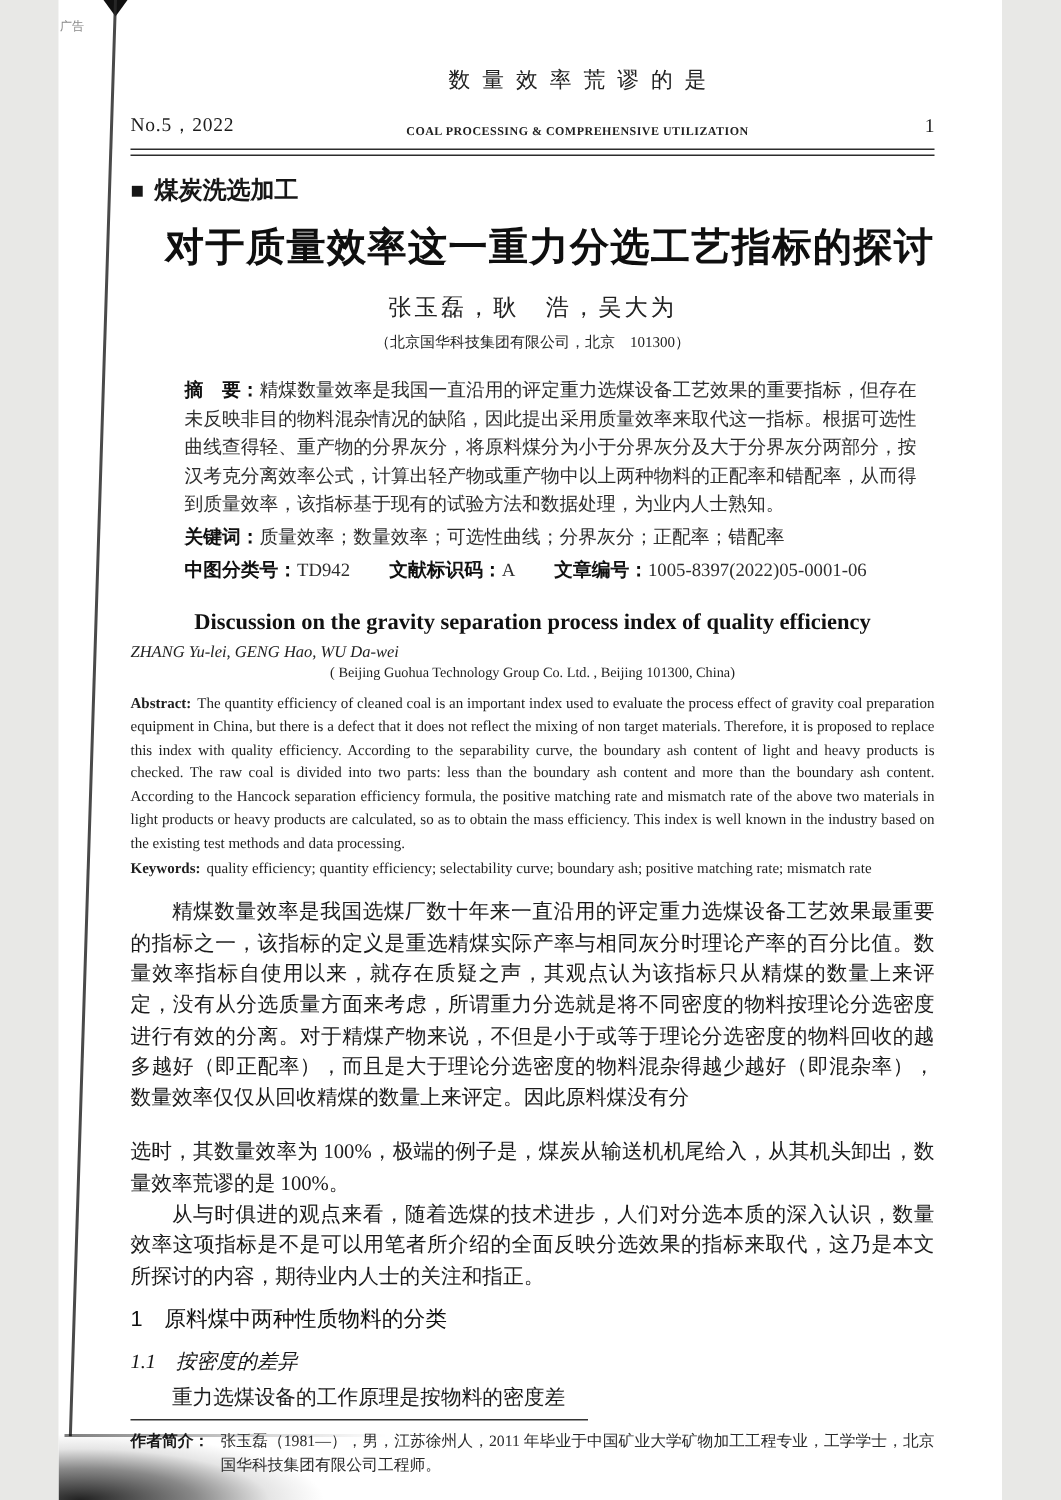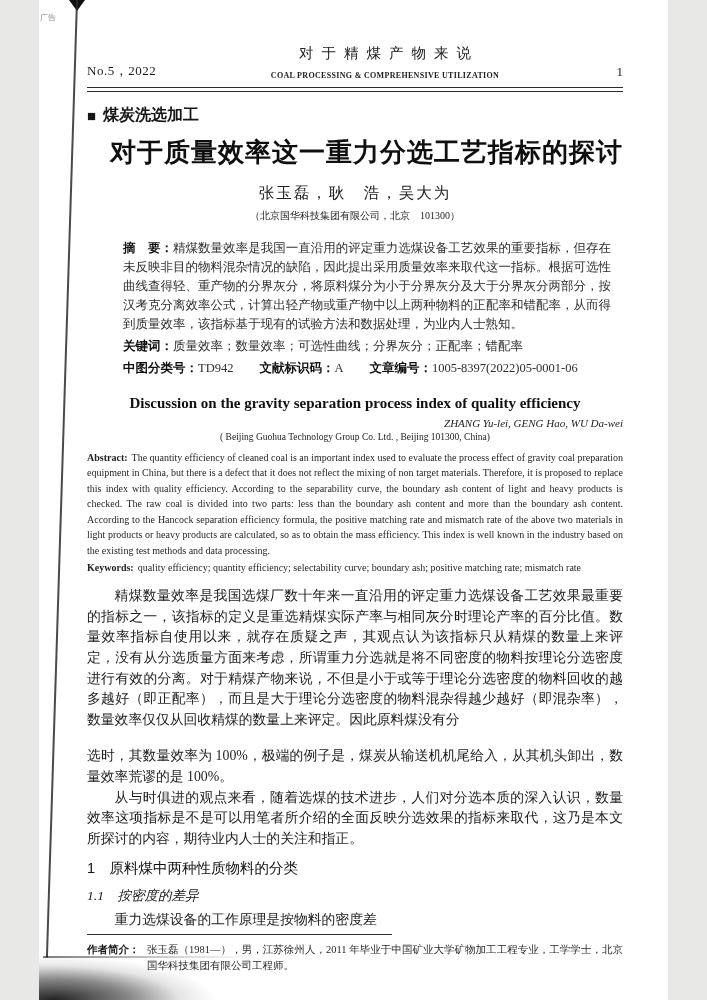--- a/index.html
+++ b/index.html
@@ -17,36 +17,36 @@
     background:radial-gradient(ellipse 70% 110% at 5% 100%, rgba(15,15,15,.92) 0%, rgba(40,40,40,.55) 38%, rgba(110,110,110,.18) 62%, transparent 80%);}
   .streak-bottom{position:absolute;left:4px;top:956px;width:215px;height:2px;background:linear-gradient(to right, rgba(0,0,0,.5), rgba(0,0,0,.12) 70%, transparent);}
   .edge-line-right{position:absolute;left:698px;top:52px;width:2px;height:948px;background:linear-gradient(to bottom, rgba(160,160,160,.15), rgba(130,130,130,.55) 30%, rgba(110,110,110,.7));}
   .corner-right-dark{position:absolute;left:691px;top:948px;width:16px;height:52px;background:#191919;}
   
   .content{position:relative;padding:0 45px 0 48px;}
   .hdr{display:flex;align-items:flex-end;margin-top:44px;}
   .hdr-issue{width:120px;font-size:13px;letter-spacing:.5px;}
   .hdr-center{flex:1;text-align:center;}
   .hdr-journal-cn{font-size:14.5px;letter-spacing:.55em;margin-left:.55em;color:#222;}
-  .hdr-journal-en{font-size:8px;font-weight:700;letter-spacing:.04em;margin-top:8px;color:#222;}
+  .hdr-journal-en{font-size:8px;font-weight:700;letter-spacing:.04em;margin-top:20px;color:#222;}
   .hdr-pageno{width:60px;text-align:right;font-size:13px;}
   .hdr-rule{margin-top:7px;height:2.5px;border-top:1.6px solid #2c2c2c;border-bottom:1.6px solid #2c2c2c;}
   .section-label{margin-top:13px;font-family:"Liberation Sans","DejaVu Sans",sans-serif;font-size:16px;font-weight:600;color:#161616;display:flex;align-items:center;}
   .section-label .sq{font-size:15px;margin-right:7px;}
   .title-cn{margin-top:9px;text-align:right;font-family:"Liberation Sans","DejaVu Sans",sans-serif;font-size:26px;font-weight:800;letter-spacing:1px;color:#0f0f0f;}
   .authors-cn{margin-top:13px;text-align:center;font-size:15.5px;letter-spacing:2px;color:#222;}
   .affil-cn{margin-top:5px;text-align:center;font-size:10px;color:#222;}
   .cn-abstract-block{margin:16px 12px 0 36px;font-size:12.5px;line-height:19px;color:#2e2e2e;}
   .cn-abstract-block .lbl{font-family:"Liberation Sans","DejaVu Sans",sans-serif;font-weight:700;color:#111;}
   .cn-abs-p{text-align:justify;}
   .cn-kw{margin-top:3px;}
   .cn-meta{margin-top:3px;}
   .cn-meta .val{margin-right:26px;}
   .en-title{margin-top:17px;text-align:center;font-size:15px;font-weight:700;color:#111;}
-  .en-authors{margin-top:5px;text-align:right;font-size:11px;font-style:italic;color:#222;}
+  .en-authors{margin-top:5px;text-align:left;font-size:11px;font-style:italic;color:#222;}
   .en-affil{margin-top:3px;text-align:center;font-size:9.5px;color:#222;}
   .en-abstract{margin-top:8px;font-size:10px;line-height:15.6px;text-align:justify;color:#1f1f1f;}
   .en-abstract .lbl,.en-kw .lbl{font-weight:700;margin-right:4px;}
   .en-kw{margin-top:1px;font-size:10px;line-height:15.6px;color:#1f1f1f;}
   .body-cols{display:flex;gap:16px;margin-top:11px;flex-direction:column;}
   .col{flex:1;font-size:13.8px;line-height:20.6px;text-align:justify;color:#1b1b1b;}
   .col p{margin:0;}
   .p-indent{text-indent:2em;}
   .h1{font-family:"Liberation Sans","DejaVu Sans",sans-serif;font-size:14.5px;font-weight:400;color:#101010;margin:9px 0 7px 0 !important;text-indent:0;}
   .h11{font-style:italic;font-size:13.5px;margin:0 0 3px 0 !important;text-indent:0;color:#161616;}
@@ -68,21 +68,21 @@
   <div class="smudge-bottom"></div>
   <div class="streak-bottom"></div>
   <div class="edge-line-right"></div>
   <div class="corner-right-dark"></div>
 
   <div class="content">
 
     <div class="hdr">
       <div class="hdr-issue">No.5，2022</div>
       <div class="hdr-center">
-        <div class="hdr-journal-cn">对于精煤产物来说</div>
+        <div class="hdr-journal-cn">数量效率荒谬的是</div>
         <div class="hdr-journal-en">COAL PROCESSING &amp; COMPREHENSIVE UTILIZATION</div>
       </div>
       <div class="hdr-pageno">1</div>
     </div>
     <div class="hdr-rule"></div>
 
     <div class="section-label">
       <span class="sq">■</span>
       <span>煤炭洗选加工</span>
     </div>

